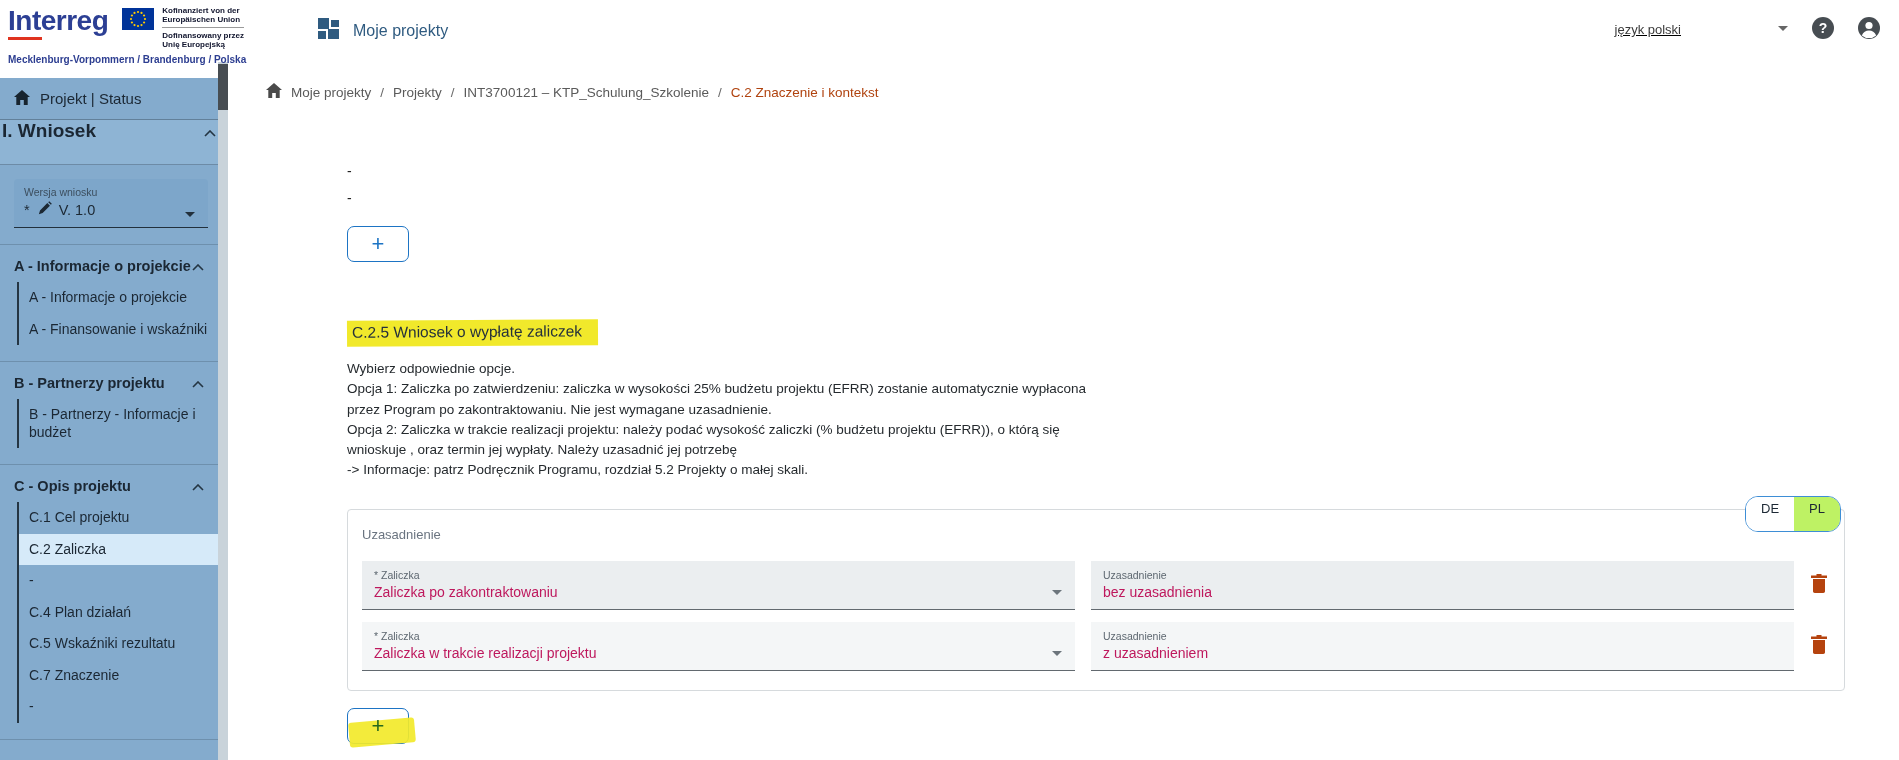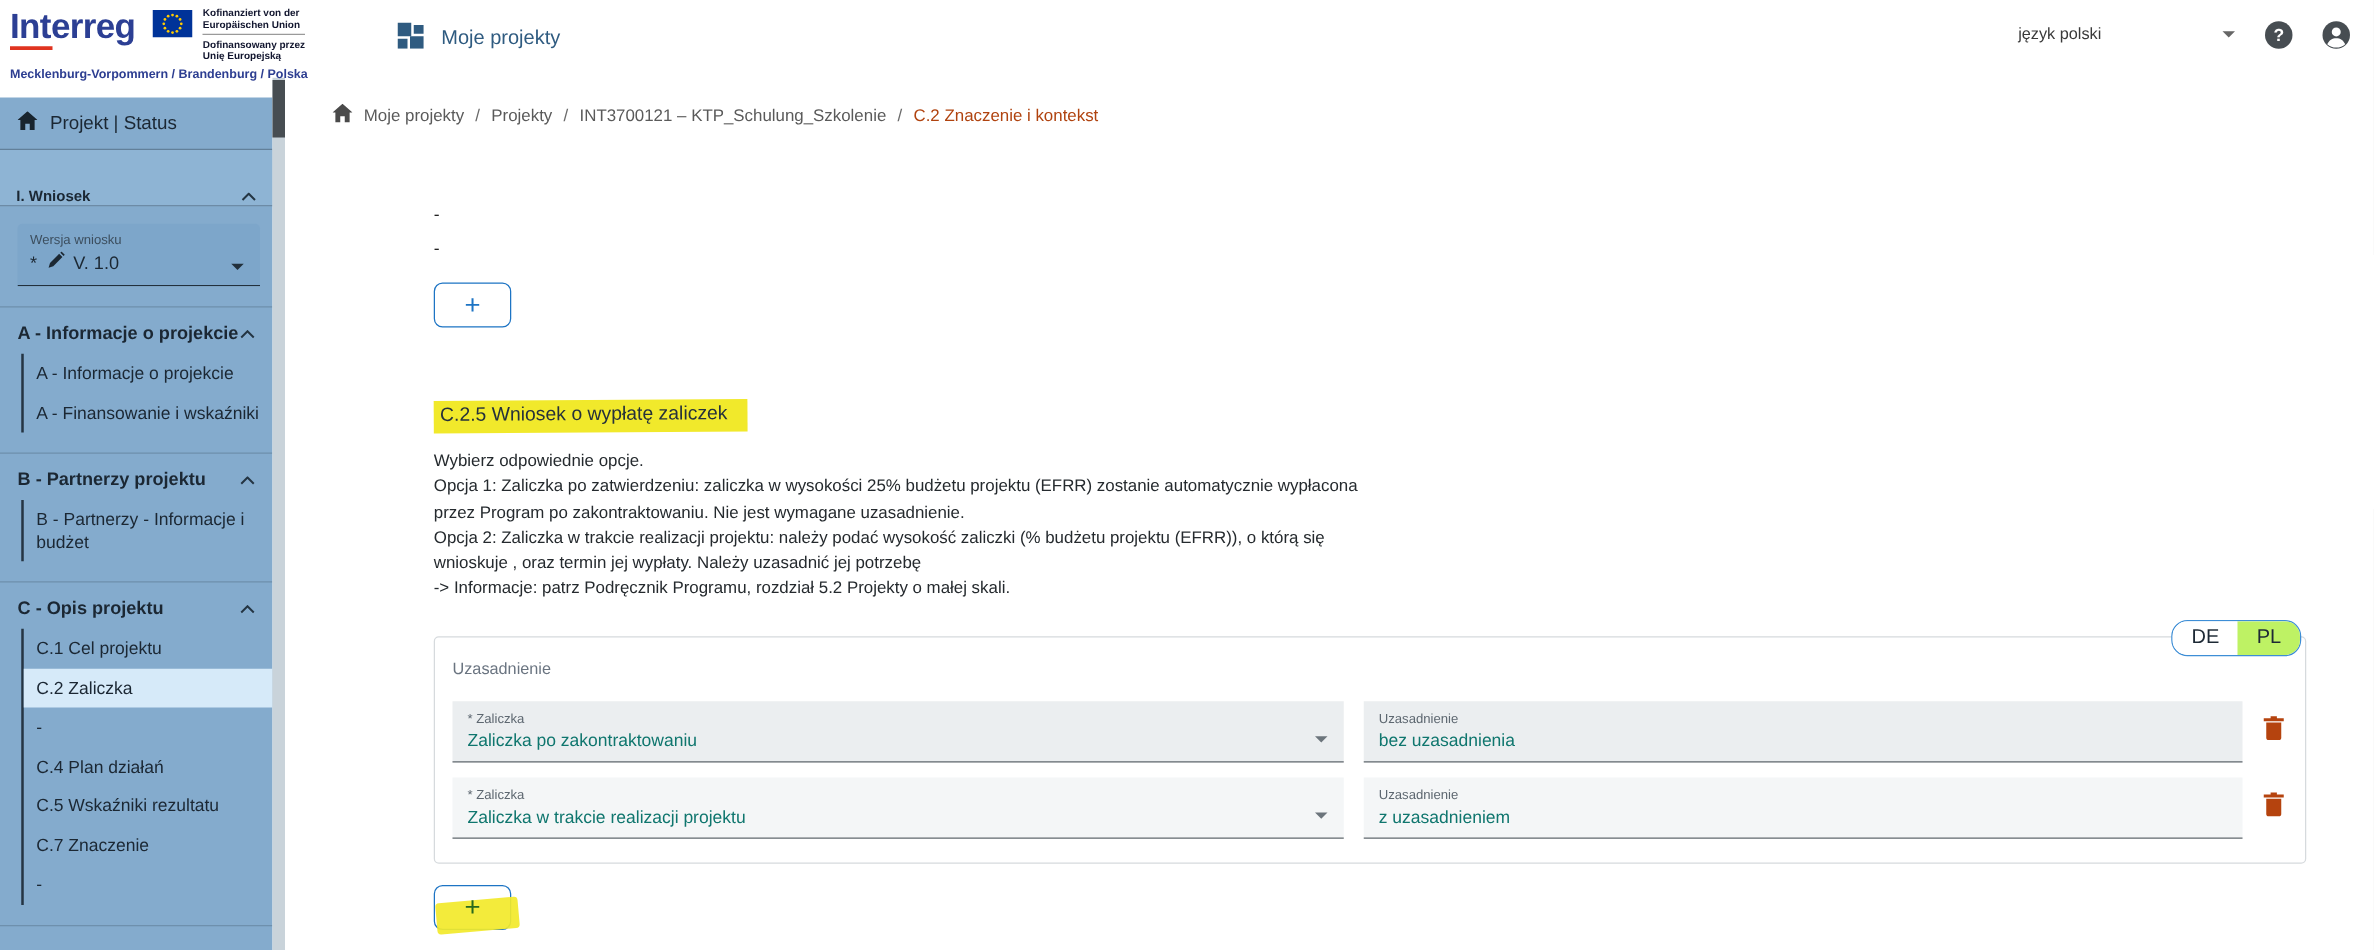--- a/index.html
+++ b/index.html
@@ -15,29 +15,29 @@
   .brand-bar { width:34px; height:3px; background:#e0331f; margin-top:1px; }
   .eu-flag { margin:2px 0 0 14px; }
   .cofinance { margin-left:8px; font-size:8px; font-weight:bold; color:#11152e; line-height:9px; }
   .cofinance .pl { border-top:1px solid #9a9a9a; margin-top:3px; padding-top:3px; }
   .region { font-size:10px; font-weight:bold; color:#2d3e91; margin-top:5px; }
 
   .topnav { position:absolute; left:318px; top:18px; display:flex; align-items:center; gap:14px; }
   .topnav-title { font-size:16px; color:#2f5b80; }
 
   .header-right { position:absolute; right:18px; top:16px; display:flex; align-items:center; }
-  .lang-select { display:flex; align-items:flex-start; cursor:pointer; }
+  .lang-select { display:flex; align-items:flex-end; cursor:pointer;text-decoration:underline; }
   .lang-label { font-size:13px; color:#3a3a3a; }
   .lang-caret { margin-left:96px; }
   .round-icon { width:24px; height:24px; margin-left:22px; cursor:pointer; }
 
   
   .sidebar { position:absolute; top:78px; left:0; width:218px; height:698px; background:#84abcd; color:#1b2733; overflow:hidden; }
   .side-home { display:flex; align-items:center; gap:10px; height:42px; padding-left:14px; font-size:15px; border-bottom:1px solid rgba(34,48,61,.35); cursor:pointer; }
-  .side-wniosek { display:flex; align-items:flex-end; justify-content:space-between; height:45px; padding:0 13px; font-size:12px; font-weight:bold; background:#8eb4d4; border-bottom:1px solid rgba(34,48,61,.3); cursor:pointer; }
+  .side-wniosek { display:flex; align-items:flex-start; justify-content:space-between; height:45px; padding:0 2px; font-size:19px; font-weight:bold; background:#8eb4d4; border-bottom:1px solid rgba(34,48,61,.3); cursor:pointer; }
   .version-box { margin:14px 10px 2px 14px; background:#7da6ca; border-radius:4px 4px 0 0; border-bottom:1px solid #22303c; padding:7px 10px 8px; position:relative; cursor:pointer; }
   .version-label { font-size:10.5px; color:#3c4e5e; }
   .version-value { display:flex; align-items:center; gap:7px; font-size:14.5px; color:#1c2833; margin-top:3px; }
   .version-caret { position:absolute; right:12px; top:26px; }
 
   .side-group { margin-top:16px; border-top:1px solid rgba(34,48,61,.22); padding-top:4px; }
   .side-section { display:flex; align-items:center; justify-content:space-between; padding:9px 14px 8px; font-size:14.5px; font-weight:bold; cursor:pointer; }
   .group-items { margin-left:17px; border-left:2px solid #243543; }
   .side-item { padding:7px 10px 7px 10px; font-size:14px; cursor:pointer; line-height:1.25; }
   .side-item.selected { background:#d6eaf9; }
@@ -55,34 +55,34 @@
   .dash-line { font-size:14px; color:#222; height:27px; }
   .plus-btn { width:62px; height:36px; border:1.6px solid #1d74c4; border-radius:7px; background:#fff; display:flex; align-items:center; justify-content:center; cursor:pointer; margin-top:9px; position:relative; overflow:visible; }
   .plus-glyph { font-size:22px; color:#1d74c4; line-height:1; font-weight:400; }
 
   .section-title { margin-top:58px; font-size:15.5px; color:#25313b; }
   .hl { display:inline-block; background:#f1e92b; padding:3px 16px 5px 5px; transform:rotate(-0.35deg); }
   .descr { margin-top:13px; font-size:13.5px; color:#252a2e; line-height:1.5; }
 
   .table-wrap { position:relative; margin-top:28px; width:1498px; }
   .lang-toggle { position:absolute; top:-13px; right:4px; display:flex; border:1.5px solid #3e8ed6; border-radius:13px; overflow:hidden; background:#fff; z-index:3; }
-  .toggle-opt { font-size:16px; color:#1d2935; padding:4px 15px 5px; cursor:pointer; background:#fff; }
+  .toggle-opt { font-size:13px; color:#1d2935; padding:4px 15px 15px; cursor:pointer; background:#fff; }
   .toggle-opt.selected { background:#bef264; }
 
   .grid-table { border:1px solid #d6dadd; border-radius:4px; background:#fff; padding-bottom:13px; }
   .grid-head { display:flex; padding:17px 14px 13px; font-size:13px; color:#6a7480; }
   .col-left { width:713px; margin-right:16px; }
   .col-right { flex:1; }
   .grid-row { display:flex; align-items:center; padding:6px 14px; }
   .select-field { width:713px; margin-right:16px; padding:8px 12px 9px; border-bottom:1px solid #62696f; position:relative; cursor:pointer; }
   .text-field { flex:1; padding:8px 12px 9px; border-bottom:1px solid #62696f; cursor:text; }
   .row-0 .select-field, .row-0 .text-field { background:#ebeef0; }
   .row-1 .select-field, .row-1 .text-field { background:#f4f6f7; }
   .fld-label { font-size:10.5px; color:#5d6770; }
-  .fld-value { font-size:14px; color:#0f766e; margin-top:3px; }
+  .fld-value { font-size:14px; color:#be185d; margin-top:3px; }
   .fld-caret { position:absolute; right:12px; top:22px; }
   .trash-cell { width:36px; display:flex; justify-content:flex-end; padding-right:2px; cursor:pointer; }
 
   .bottom-plus-wrap { margin-top:17px; position:relative; width:70px; }
   .hl-blob { position:absolute; left:2px; top:12px; width:66px; height:25px; background:#f2e92a; transform:rotate(-5deg); border-radius:3px; z-index:2; opacity:.92; pointer-events:none; }
   .bottom-plus .plus-glyph { color:#27691d; position:relative; z-index:3; }
 </style>
 </head>
 <body>
 

